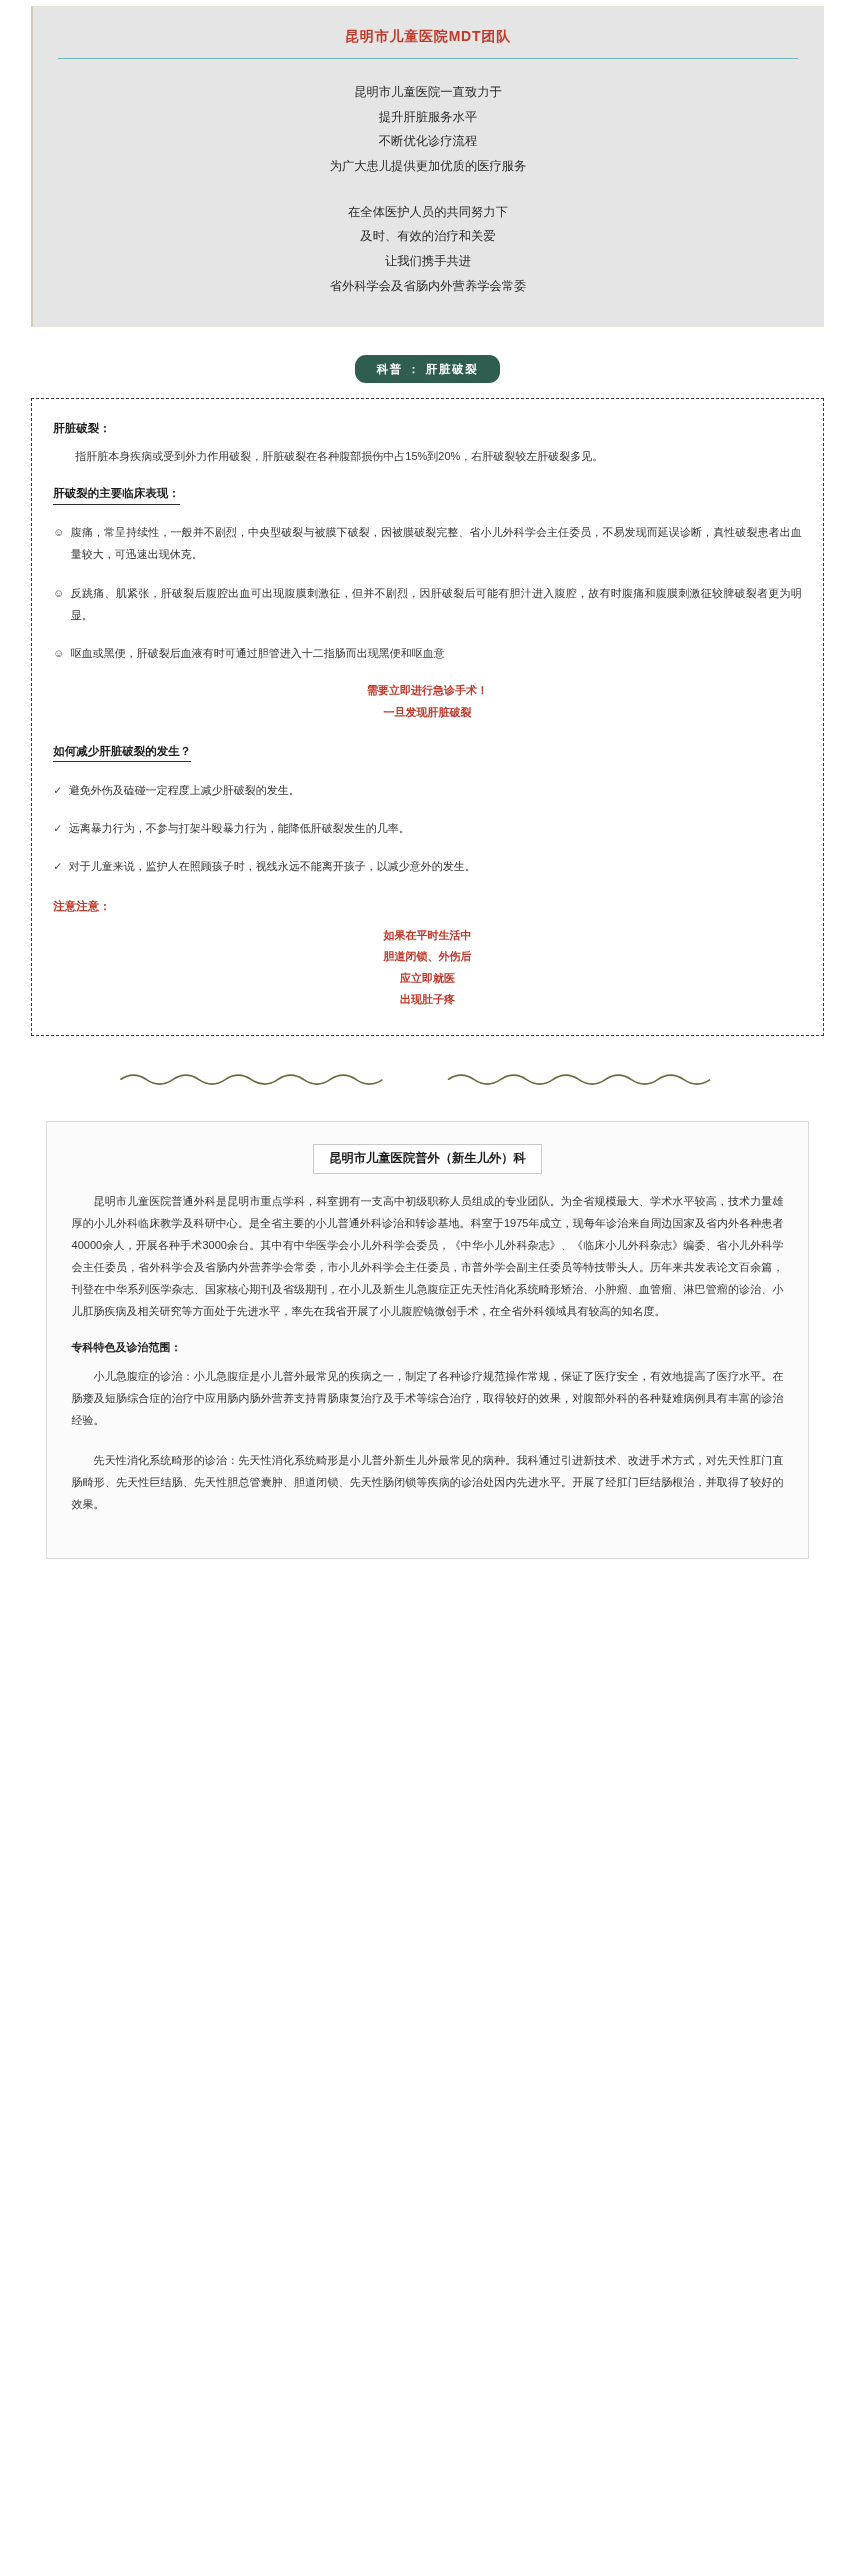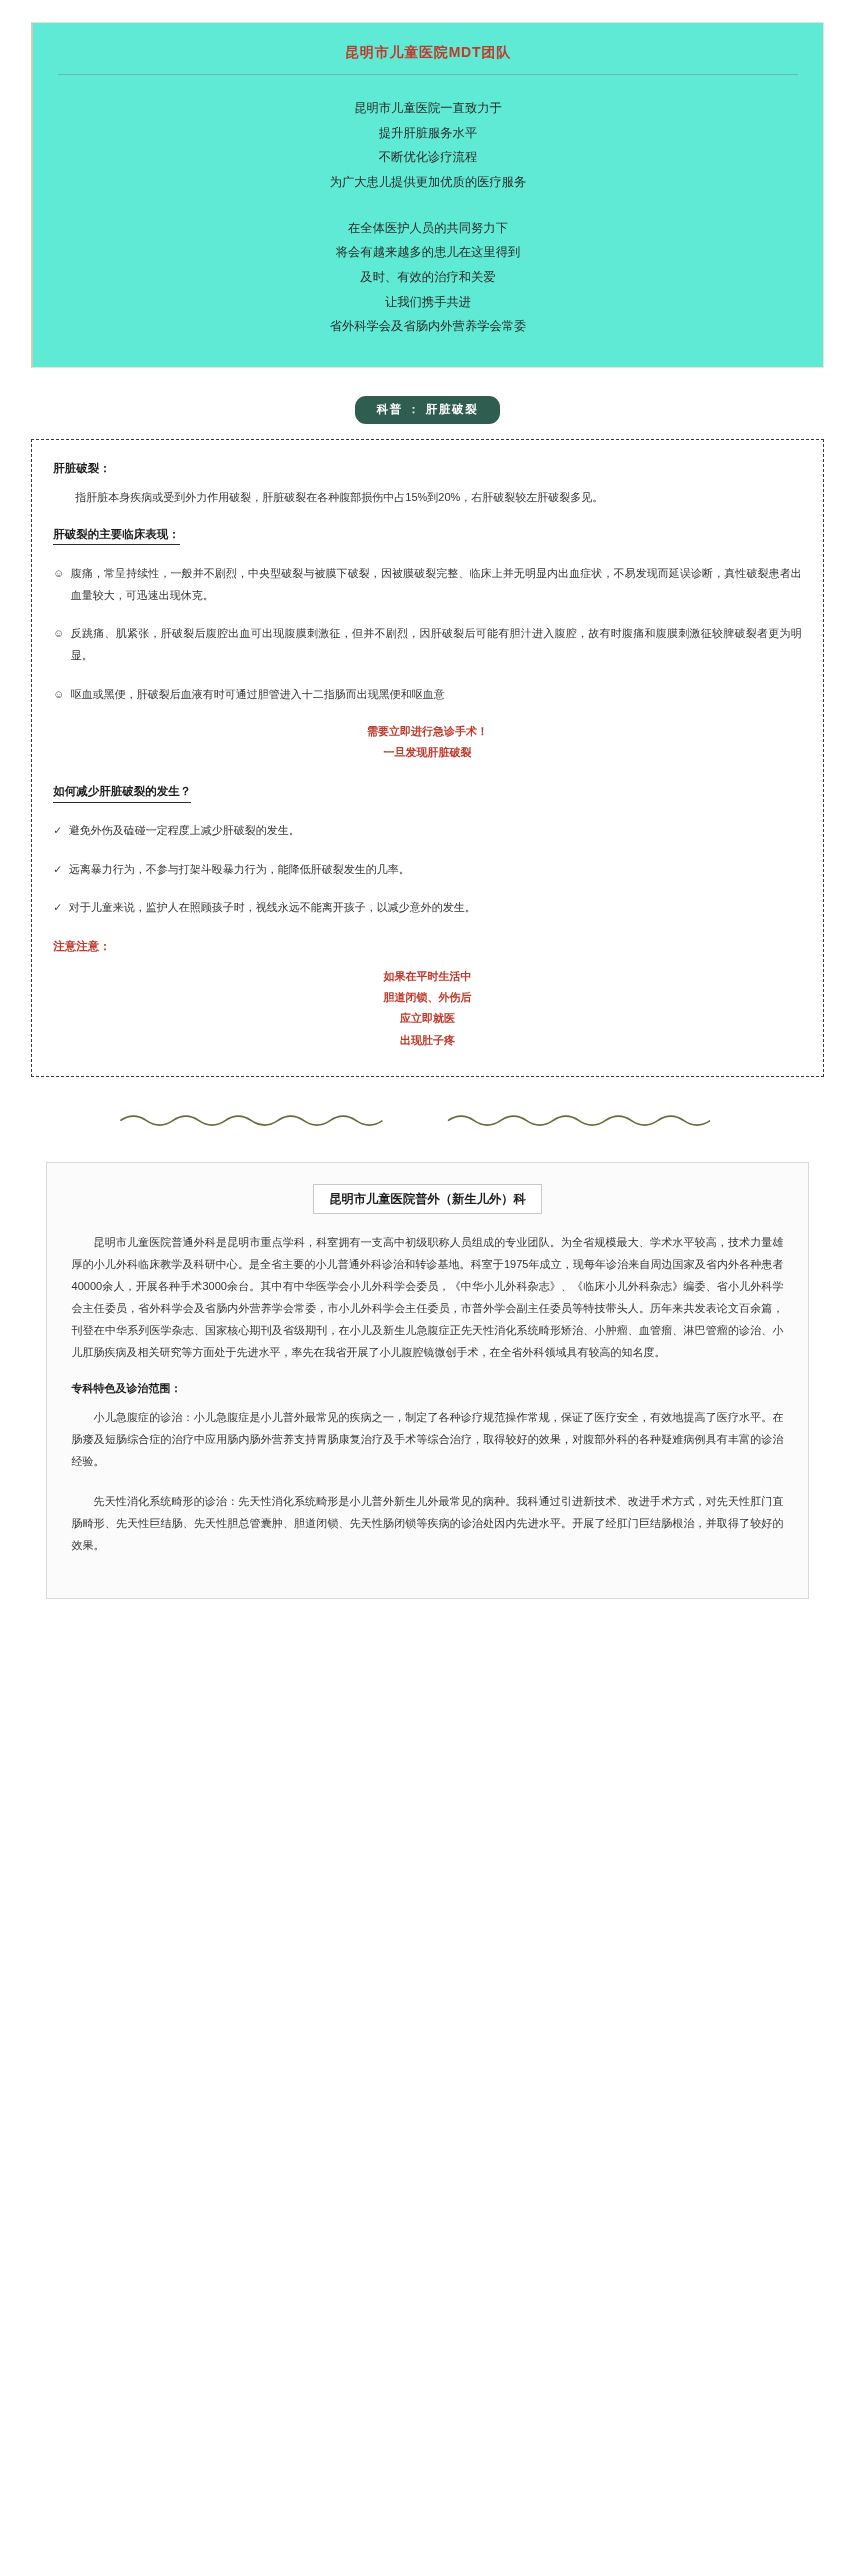--- a/index.html
+++ b/index.html
@@ -11,22 +11,22 @@
   .page {
     width: 855px;
     min-height: 2576px;
     background: #ffffff;
     position: relative;
     overflow: hidden;
   }
 
   
   .mdt-card {
-    margin: 22px 31px 0 31px;
-    background: #5eead4;
+    margin: 6px 31px 0 31px;
+    background: #e5e5e5;
     border: 0.8px solid #e7e4d8;
     border-left: 2.5px solid #cfcbb8;
     padding: 14.8px 24.6px 28px 24.6px;
   }
   .mdt-title {
     text-align: center;
     color: #c0392b;
     font-size: 14px;
     font-weight: bold;
     letter-spacing: 0.8px;
@@ -175,21 +175,20 @@
     <hr class="mdt-rule">
     <div class="mdt-body">
       <div class="blk">
         <div>昆明市儿童医院一直致力于</div>
         <div>提升肝脏服务水平</div>
         <div>不断优化诊疗流程</div>
         <div>为广大患儿提供更加优质的医疗服务</div>
       </div>
       <div class="blk">
         <div>在全体医护人员的共同努力下</div>
-        <div>将会有越来越多的患儿在这里得到</div>
         <div>及时、有效的治疗和关爱</div>
         <div>让我们携手共进</div>
         <div>省外科学会及省肠内外营养学会常委</div>
       </div>
     </div>
   </div>
 
   <div class="pill-wrap">
     <div class="pill">
       <span>科普</span><span class="sep">：</span><span>肝脏破裂</span>
@@ -201,21 +200,21 @@
     <div class="sec-h">肝脏破裂：</div>
     <p class="para">指肝脏本身疾病或受到外力作用破裂，肝脏破裂在各种腹部损伤中占15%到20%，右肝破裂较左肝破裂多见。</p>
 
     <div>
       <div class="sec-h u">肝破裂的主要临床表现：</div>
     </div>
     <div class="h-gap"></div>
 
     <div class="bullet">
       <span class="mk">☺</span>
-      <span>腹痛，常呈持续性，一般并不剧烈，中央型破裂与被膜下破裂，因被膜破裂完整、临床上并无明显内出血症状，不易发现而延误诊断，真性破裂患者出血量较大，可迅速出现休克。</span>
+      <span>腹痛，常呈持续性，一般并不剧烈，中央型破裂与被膜下破裂，因被膜破裂完整、省小儿外科学会主任委员，不易发现而延误诊断，真性破裂患者出血量较大，可迅速出现休克。</span>
     </div>
     <div class="bullet">
       <span class="mk">☺</span>
       <span>反跳痛、肌紧张，肝破裂后腹腔出血可出现腹膜刺激征，但并不剧烈，因肝破裂后可能有胆汁进入腹腔，故有时腹痛和腹膜刺激征较脾破裂者更为明显。</span>
     </div>
     <div class="bullet">
       <span class="mk">☺</span>
       <span>呕血或黑便，肝破裂后血液有时可通过胆管进入十二指肠而出现黑便和呕血意</span>
     </div>
 

